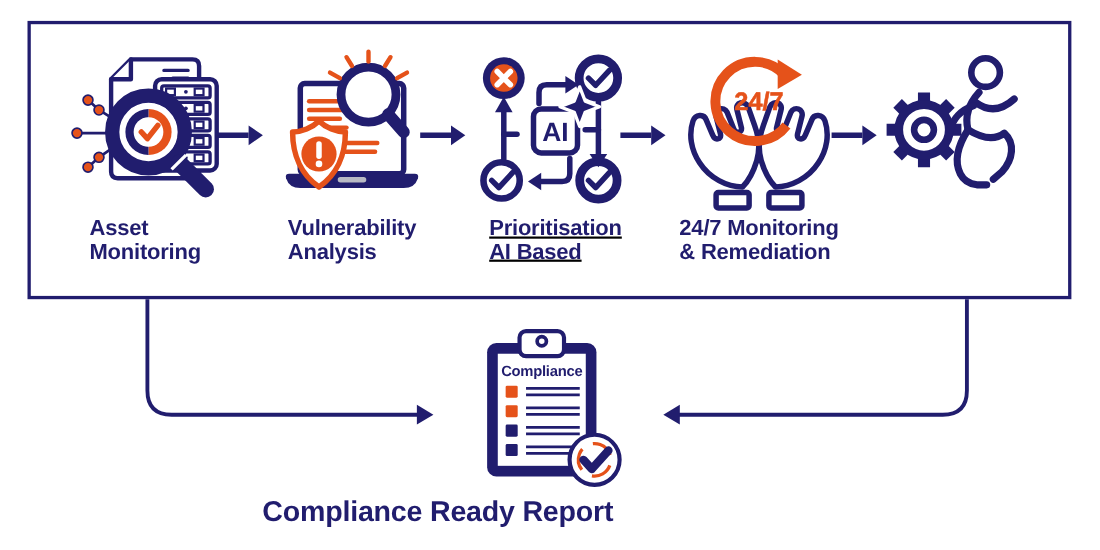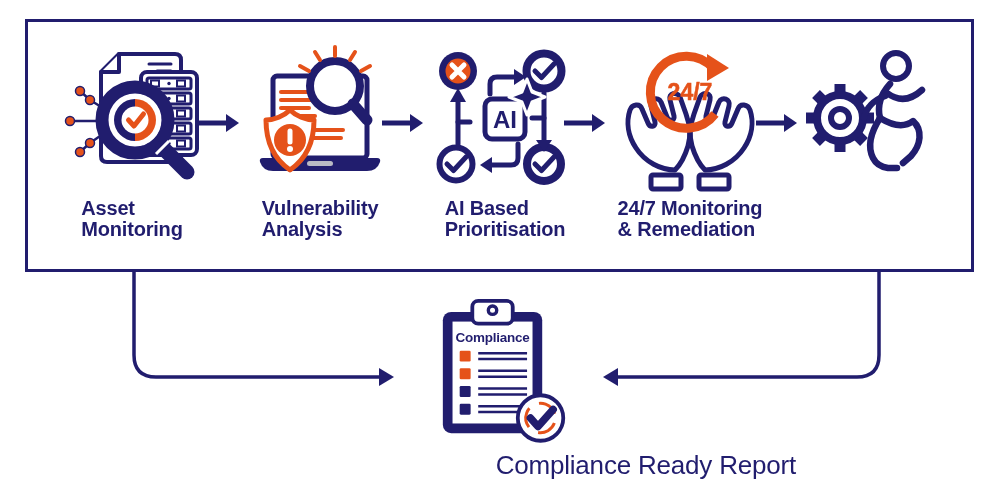--- a/index.html
+++ b/index.html
@@ -12,22 +12,22 @@
     position:absolute; left:25px; top:19px; width:949px; height:253px;
     border:3px solid var(--navy); box-sizing:border-box; background:#fff;
   }
   .step { position:absolute; top:22px; width:190px; display:flex; flex-direction:column; align-items:center; }
   .step .icon-wrap { width:150px; height:150px; }
   .step .label { margin-top:4px; color:var(--navy);
     font-weight:bold; font-size:20px; line-height:21px; letter-spacing:-0.2px; }
   .flow-arrow { position:absolute; top:88px; width:44px; height:26px; }
   .overlay { position:absolute; left:0; top:0; width:1000px; height:500px; pointer-events:none; }
   .clipboard { position:absolute; left:423px; top:290px; width:150px; height:160px; }
-  .caption { position:absolute; left:0; top:450px; width:796px; text-align:right;
-    color:var(--navy); font-weight:normal; font-size:26px; letter-spacing:-0.2px; }
+  .caption { position:absolute; left:0; top:450px; width:796px; text-align:center;
+    color:var(--navy); font-weight:bold; font-size:26px; letter-spacing:-0.2px; }
   
   .sn{stroke:var(--navy)} .so{stroke:var(--orange)} .swh{stroke:#fff}
   .fn{fill:var(--navy)} .fo{fill:var(--orange)} .fw{fill:#fff} .fg{fill:var(--gray)} .f0{fill:none}
   .rc{stroke-linecap:round;stroke-linejoin:round}
   .svgt{font-family:"Liberation Sans", sans-serif; font-weight:bold;}
 </style>
 </head>
 <body>
 
 <div class="canvas">
@@ -138,21 +138,21 @@
             <circle class="fw" cx="45" cy="105" r="3"></circle>
           </g>
         </svg>
       </div>
       <div class="label">
         <div>Vulnerability</div>
         <div>Analysis</div>
       </div>
     </div>
 
-    <div class="step" style="left:382px;">
+    <div class="step" style="left:382px;text-decoration:underline;">
       <div class="icon-wrap">
         <svg viewBox="0 0 150 150" width="150" height="150">
 
           <g>
             <circle class="fn" cx="28" cy="27" r="19"></circle>
             <circle class="fo" cx="28" cy="27" r="12.5"></circle>
             <path class="f0 swh rc" stroke-width="5" d="M22,21 L34,33 M34,21 L22,33"></path>
           </g>
 
           <g>
@@ -186,22 +186,22 @@
           </g>
 
           <g>
             <rect class="fw sn rc" stroke-width="5" x="55" y="55" width="40" height="40" rx="7"></rect>
             <text class="fn svgt" x="75" y="84" font-size="24" text-anchor="middle">AI</text>
             <path class="fn swh" stroke-width="3" stroke-linejoin="round" d="M97,35 L102,48 L115,53 L102,58 L97,71 L92,58 L79,53 L92,48 Z"></path>
           </g>
         </svg>
       </div>
       <div class="label">
+        <div>Prioritisation</div>
         <div>AI Based</div>
-        <div>Prioritisation</div>
       </div>
     </div>
 
     <div class="step" style="left:567px;">
       <div class="icon-wrap">
         <svg viewBox="0 0 150 150" width="150" height="150">
 
           <g>
             <g>
               <path class="fw sn rc" stroke-width="5" d="M60,126 C46,126 30,118 21,104 C13,92 11,78 15,66 C17,60 25,59 27,65 L33,79 C35,84 41,83 40,78 L36,62 C34,55 43,52 46,58 L52,73 C54,78 60,77 59,72 L55,56 C53,49 62,47 65,53 L71,70 C75,81 76,92 73,102 C70,112 66,120 60,126 Z"></path>

